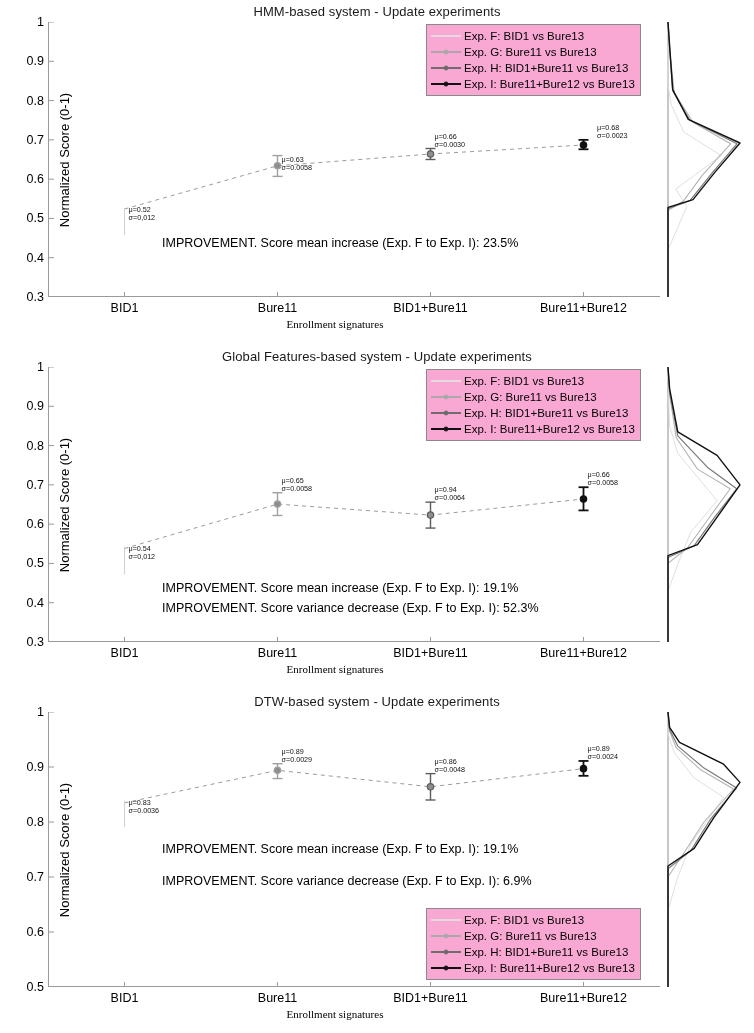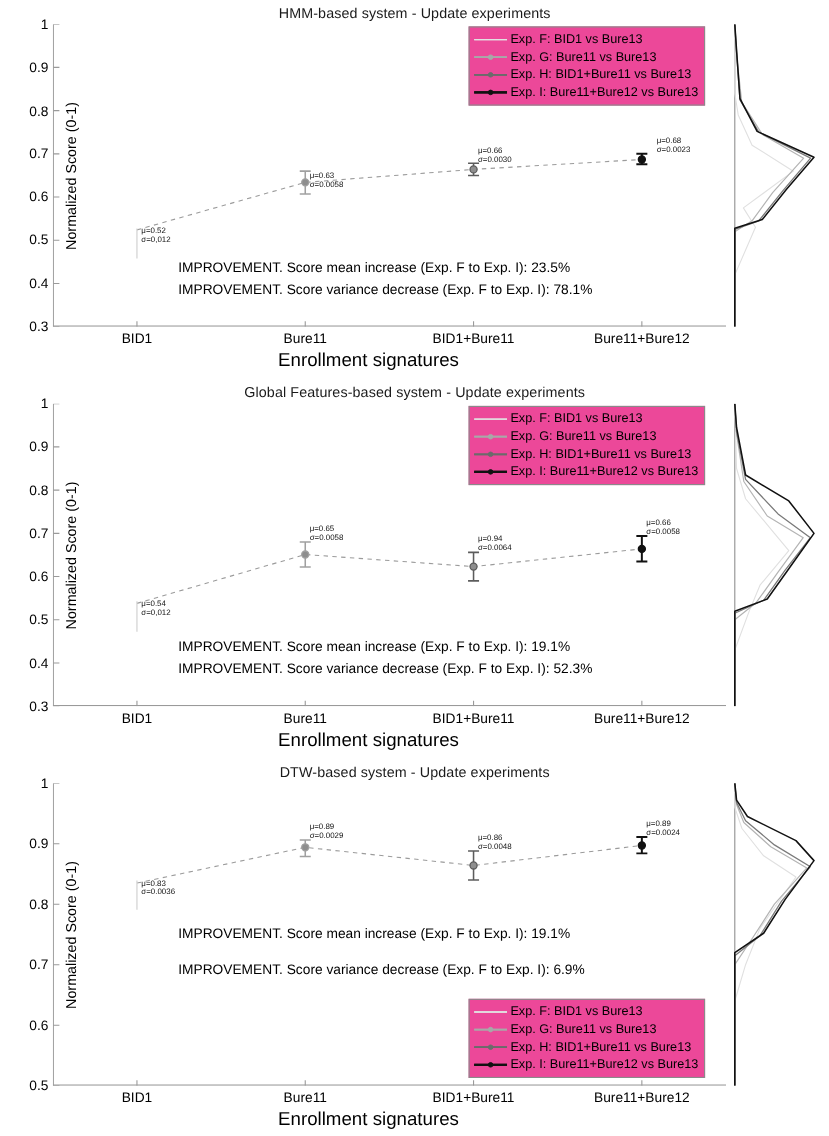--- a/index.html
+++ b/index.html
@@ -33,32 +33,33 @@
     top: 50%;
     transform: translateY(-50%) rotate(-90deg);
     transform-origin: center center;
     font-size: 13px;
     white-space: nowrap;
   }
   .xlabel {
     position: absolute;
     left: 0; right: 84px;
     text-align: center;
-    font-size: 17px;
+    font-size: 11px;
+    font-family: Liberation Serif, serif;
   }
   .plotwrap {
     position: absolute;
   }
   .plot-svg { display: block; }
   .density-svg { display: block; }
 
   .legendbox {
     position: absolute;
     border: 1px solid #8a8a8a;
-    background: #ec4899;
+    background: #f9a8d4;
     padding: 3px 5px 3px 4px;
   }
   .legend-row {
     display: flex;
     align-items: center;
     height: 16px;
     font-size: 11.5px;
     white-space: nowrap;
   }
   .legend-swatch {
@@ -198,21 +199,20 @@
             <svg width="30" height="12" viewBox="0 0 30 12">
               <line x1="0" y1="6" x2="30" y2="6" stroke="#111111" stroke-width="2"></line>
               <circle cx="15" cy="6" r="2.1" fill="#111111" stroke="#111111" stroke-width="0.8"></circle>
               <line x1="0" y1="6" x2="30" y2="6" stroke="#111111" stroke-width="2"></line>
             </svg>
           </span>
           <span class="legend-label">Exp. I: Bure11+Bure12 vs Bure13</span>
         </div>
       </div>
     <div class="improve" style="left:162px; top:236px;">IMPROVEMENT. Score mean increase (Exp. F to Exp. I): 23.5%</div>
-    <div class="improve" style="left:162px; top:256px;">IMPROVEMENT. Score variance decrease (Exp. F to Exp. I): 78.1%</div>
     <div id="dens0" style="position:absolute; left:662px; top:22px; width:88px; height:275px;">
         <svg width="88" height="275" class="density-svg" viewBox="0 0 88 275">
           <line x1="6" y1="0" x2="6" y2="275" stroke="#8f8f8f" stroke-width="1"></line>
           <path d="M6.0 275.0 L6.0 227.9 L24.8 184.6 L13.8 167.0 L59.2 133.6 L21.7 110.0 L9.1 82.5 L6.0 62.9 L6.0 0.0 " fill="none" stroke="#e0e0e0" stroke-width="1" stroke-linejoin="round"></path>
           <path d="M6.0 275.0 L6.0 188.6 L21.7 178.7 L40.4 153.2 L68.6 121.8 L31.0 100.2 L12.3 70.7 L7.6 27.5 L6.0 0.0 " fill="none" stroke="#b4b4b4" stroke-width="1.1" stroke-linejoin="round"></path>
           <path d="M6.0 275.0 L6.0 186.6 L27.9 178.7 L49.8 151.3 L74.9 121.8 L27.9 98.2 L10.7 68.8 L7.6 25.5 L6.0 0.0 " fill="none" stroke="#7a7a7a" stroke-width="1.2" stroke-linejoin="round"></path>
           <path d="M6.0 275.0 L6.0 185.4 L31.0 177.6 L53.0 150.1 L78.0 121.0 L26.3 97.4 L10.7 67.6 L7.6 23.6 L6.0 0.0 " fill="none" stroke="#111111" stroke-width="1.4" stroke-linejoin="round"></path>
         </svg>
       </div>
   </div>

